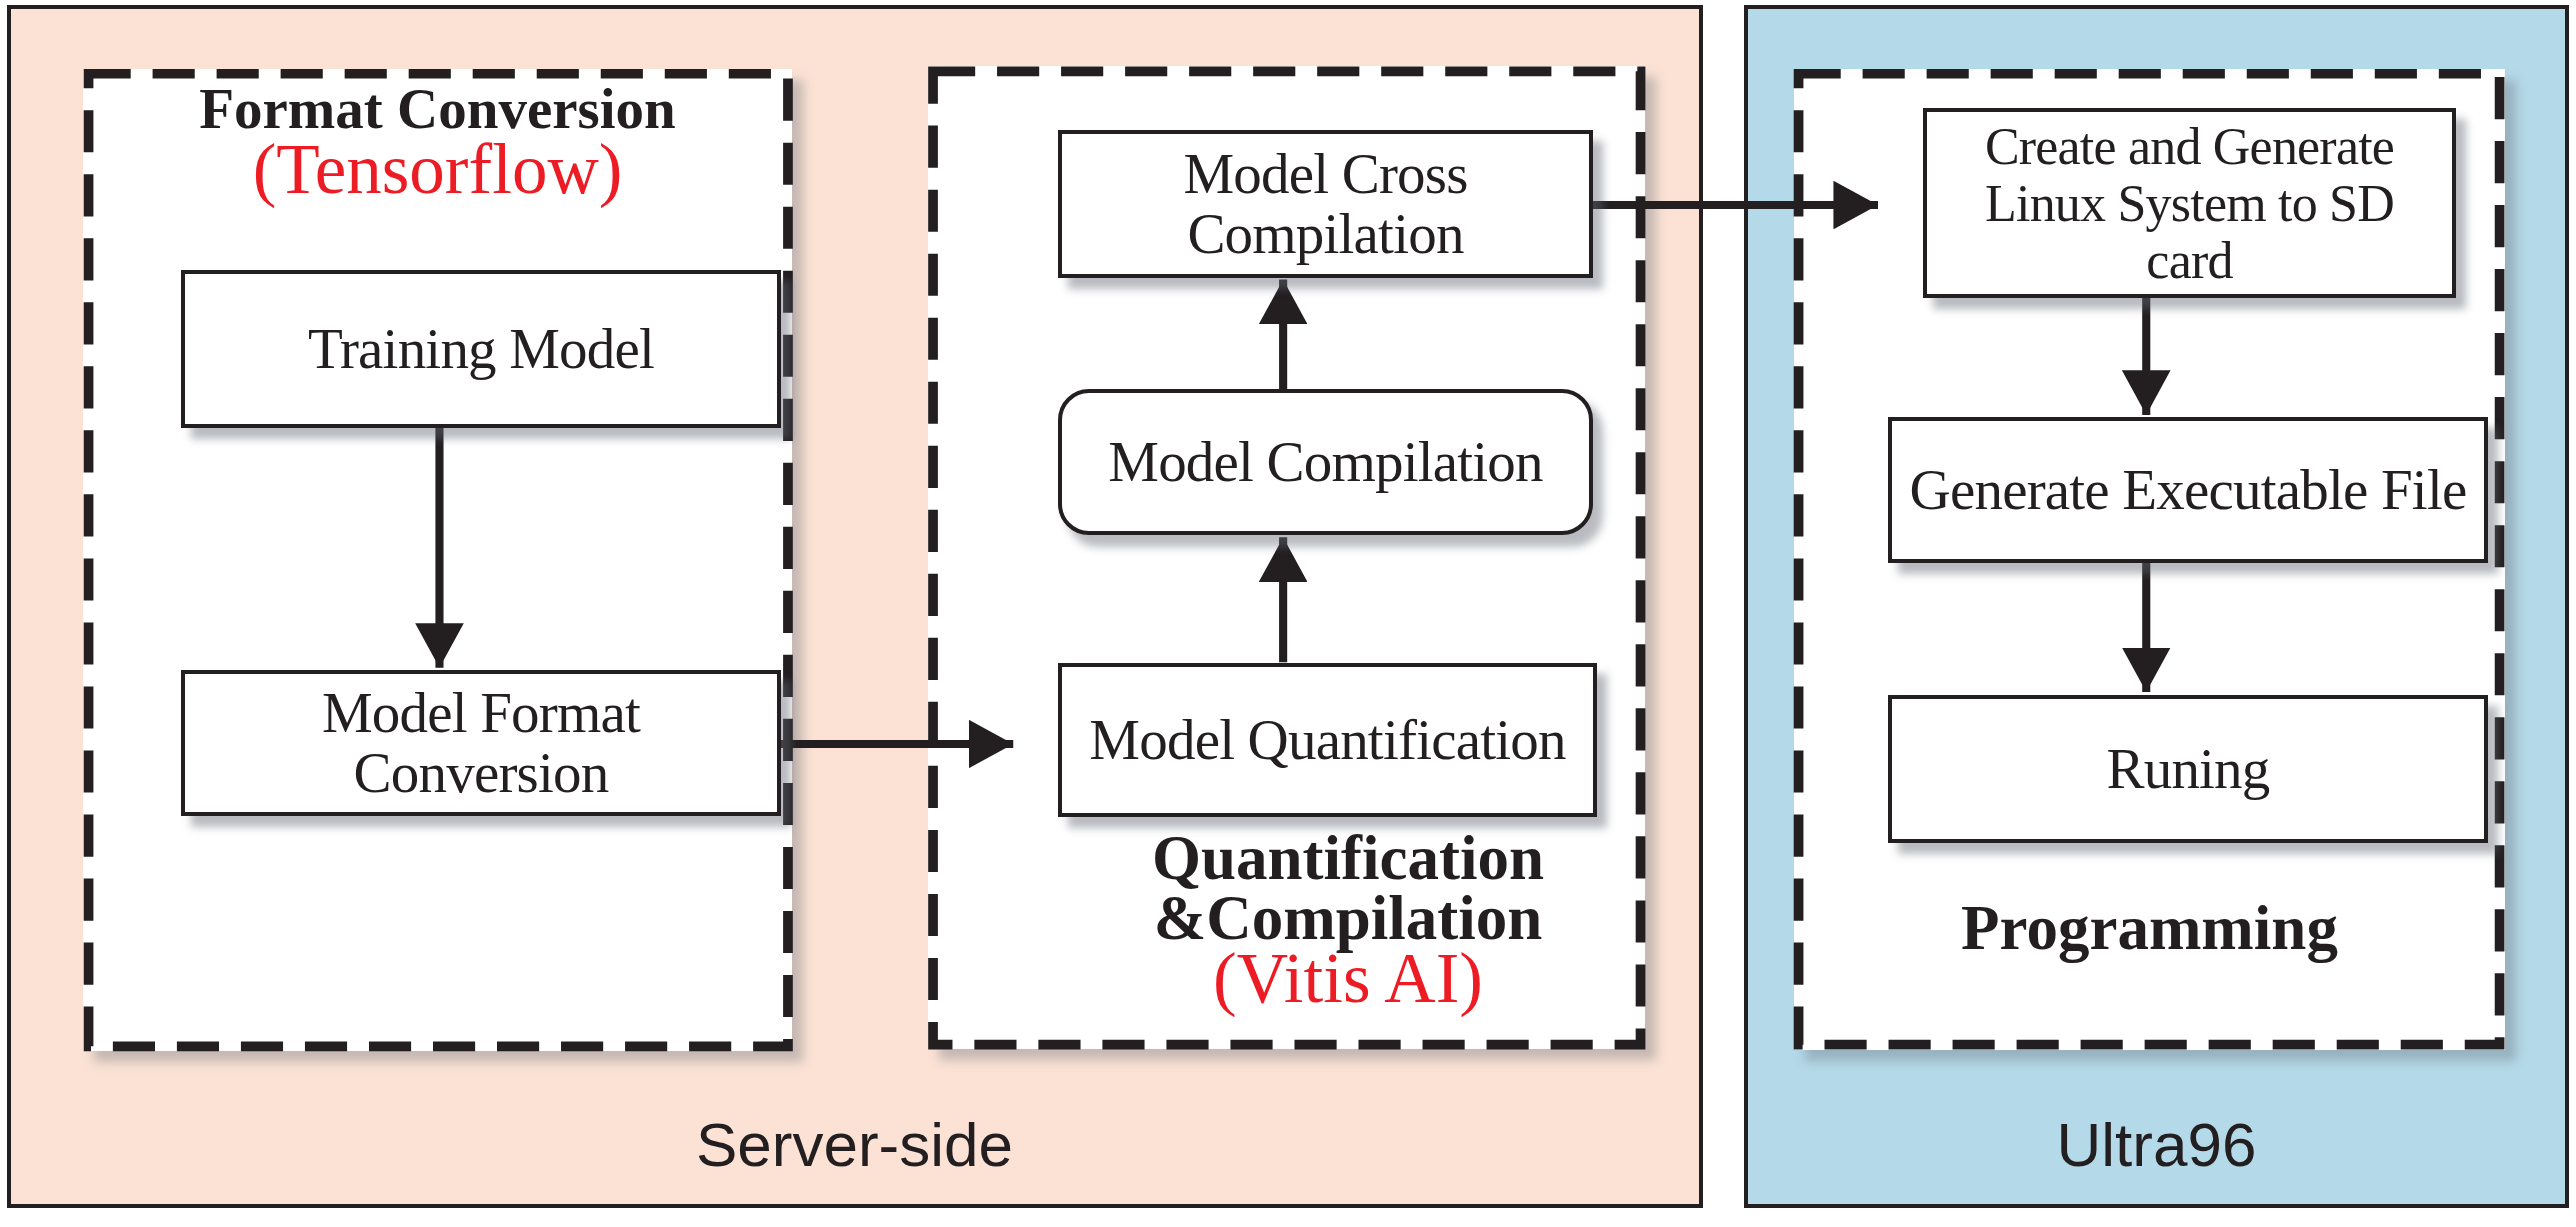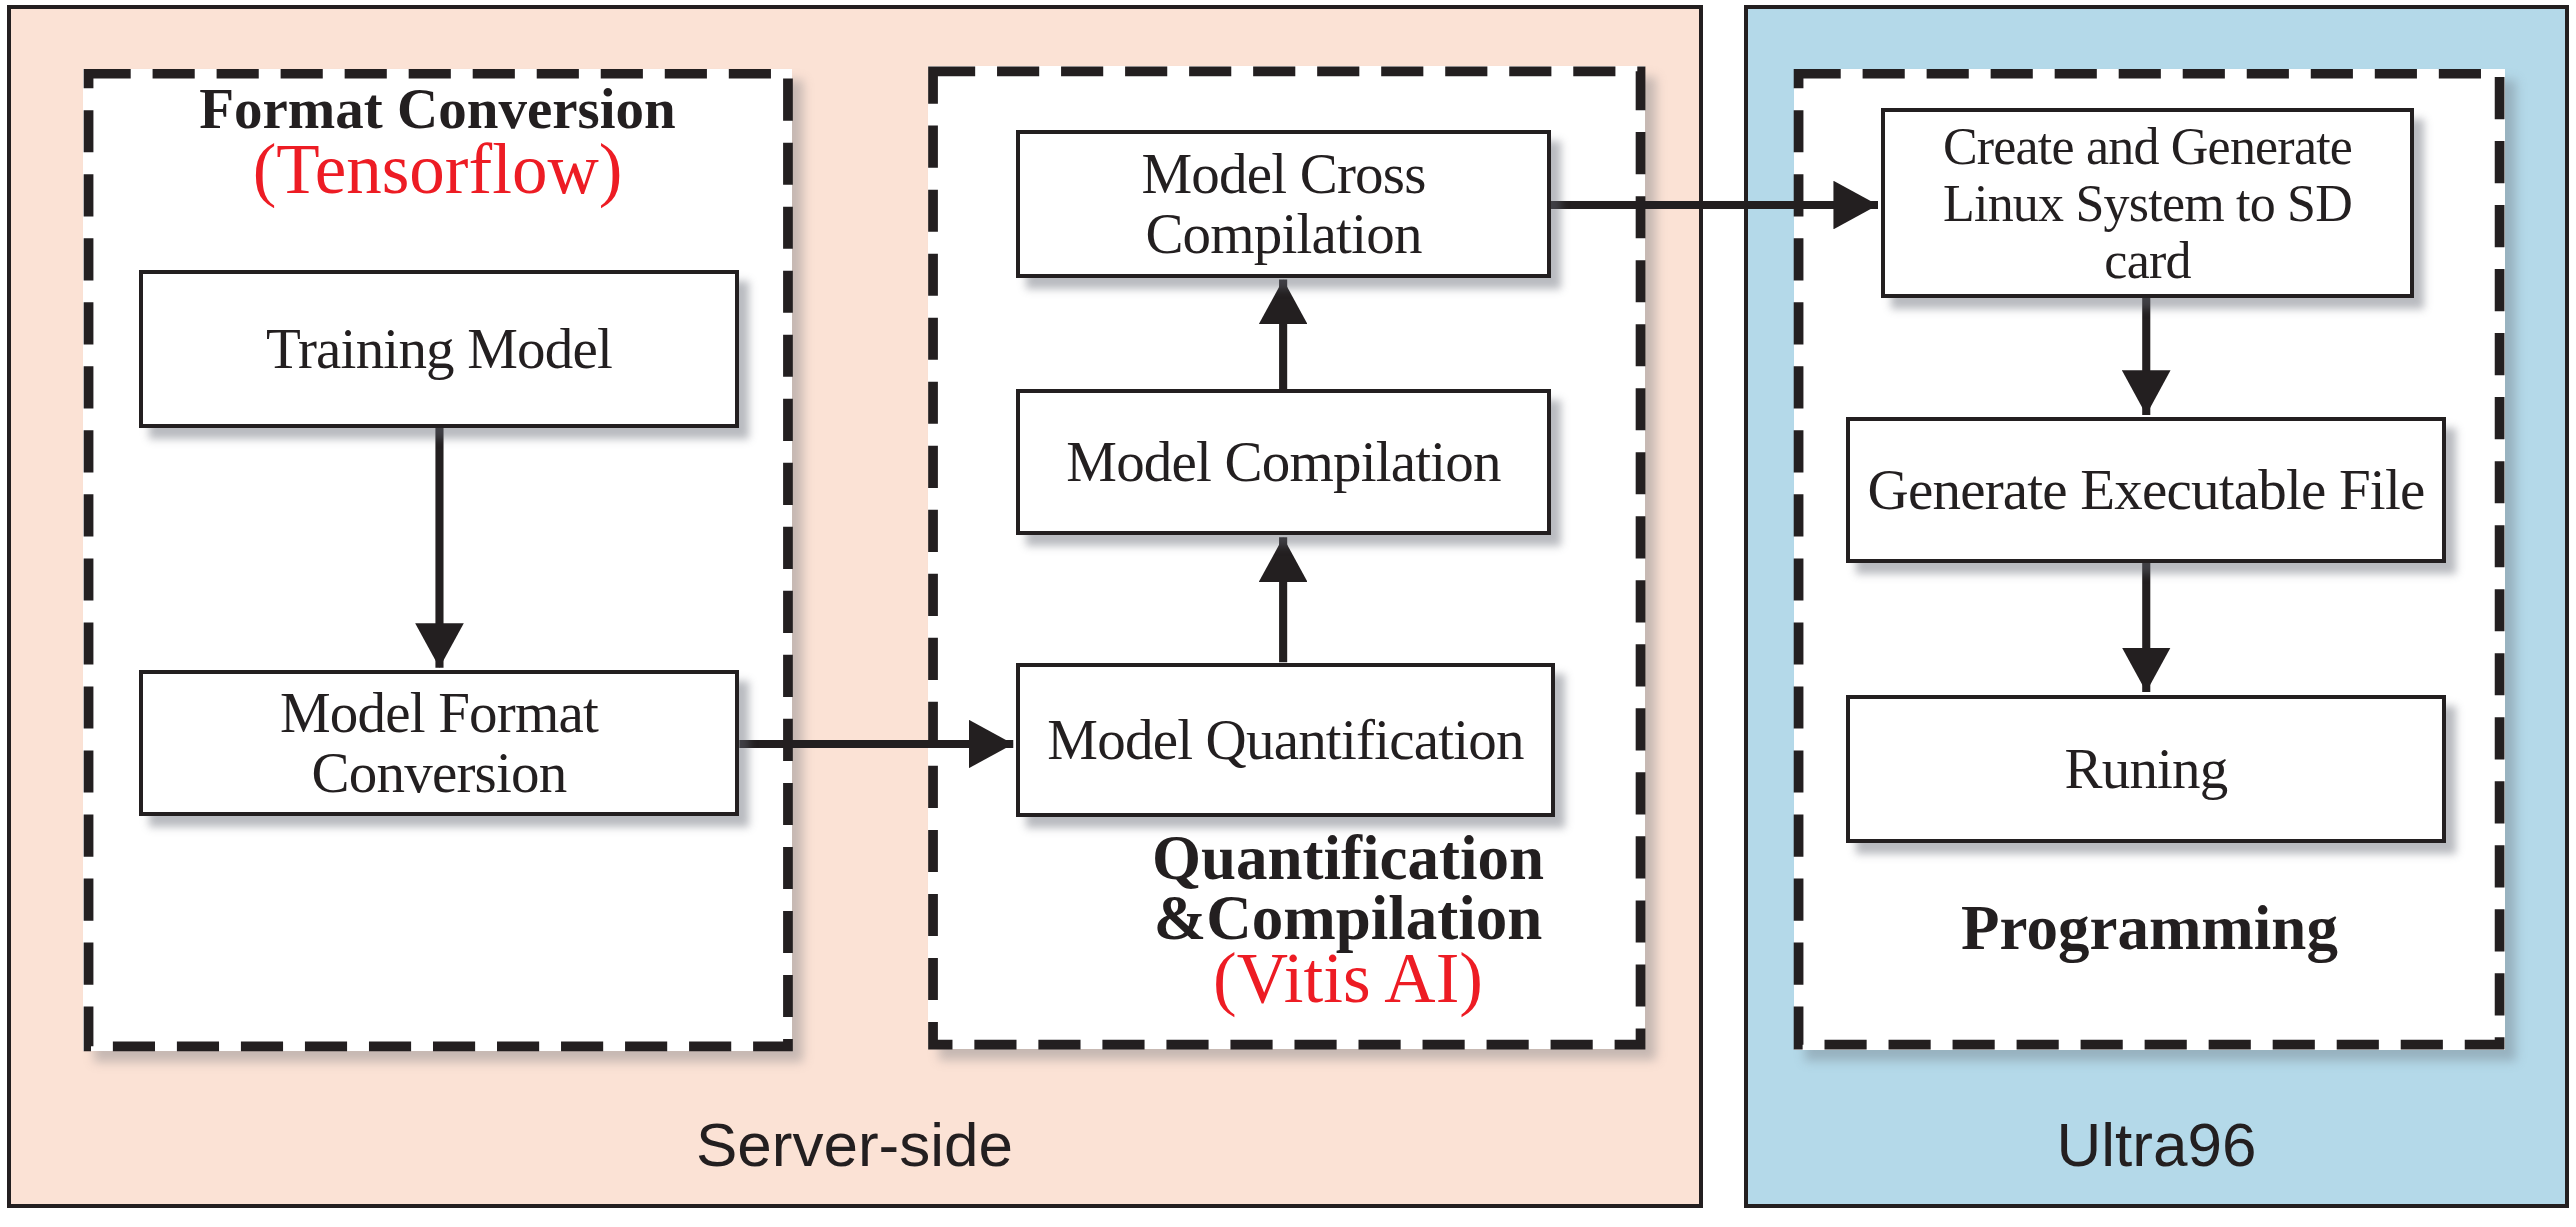--- a/index.html
+++ b/index.html
@@ -72,25 +72,26 @@
     position:absolute;
     background:#ffffff;
     border:4px solid var(--ink);
     box-shadow:9.7px 11.3px 8px rgba(100,105,115,0.45);
     display:flex;align-items:center;justify-content:center;
     text-align:center;
     font-size:57px;line-height:60px;
     letter-spacing:-0.8px;
     padding:0 12px;
     z-index:10;
+    margin-left:42px;
   }
   .node-training{left:139px;top:270px;width:600px;height:158px;}
   .node-mfc{left:139px;top:670px;width:600px;height:146px;}
   .node-mcc{left:1016px;top:130px;width:535px;height:148px;}
-  .node-mc{left:1016px;top:389px;width:535px;height:146px;}
+  .node-mc{left:1016px;top:389px;width:535px;height:146px;border-radius:31px;}
   .node-mq{left:1016px;top:663px;width:539px;height:154px;}
   .node-create{left:1881px;top:108px;width:533px;height:190px;font-size:52px;line-height:57px;}
   .node-gexec{left:1846px;top:417px;width:600px;height:146px;}
   .node-runing{left:1846px;top:695px;width:600px;height:148px;}
   
   .overlay{
     position:absolute;left:0;top:0;
     width:2576px;height:1227px;
     z-index:6;
     pointer-events:none;

